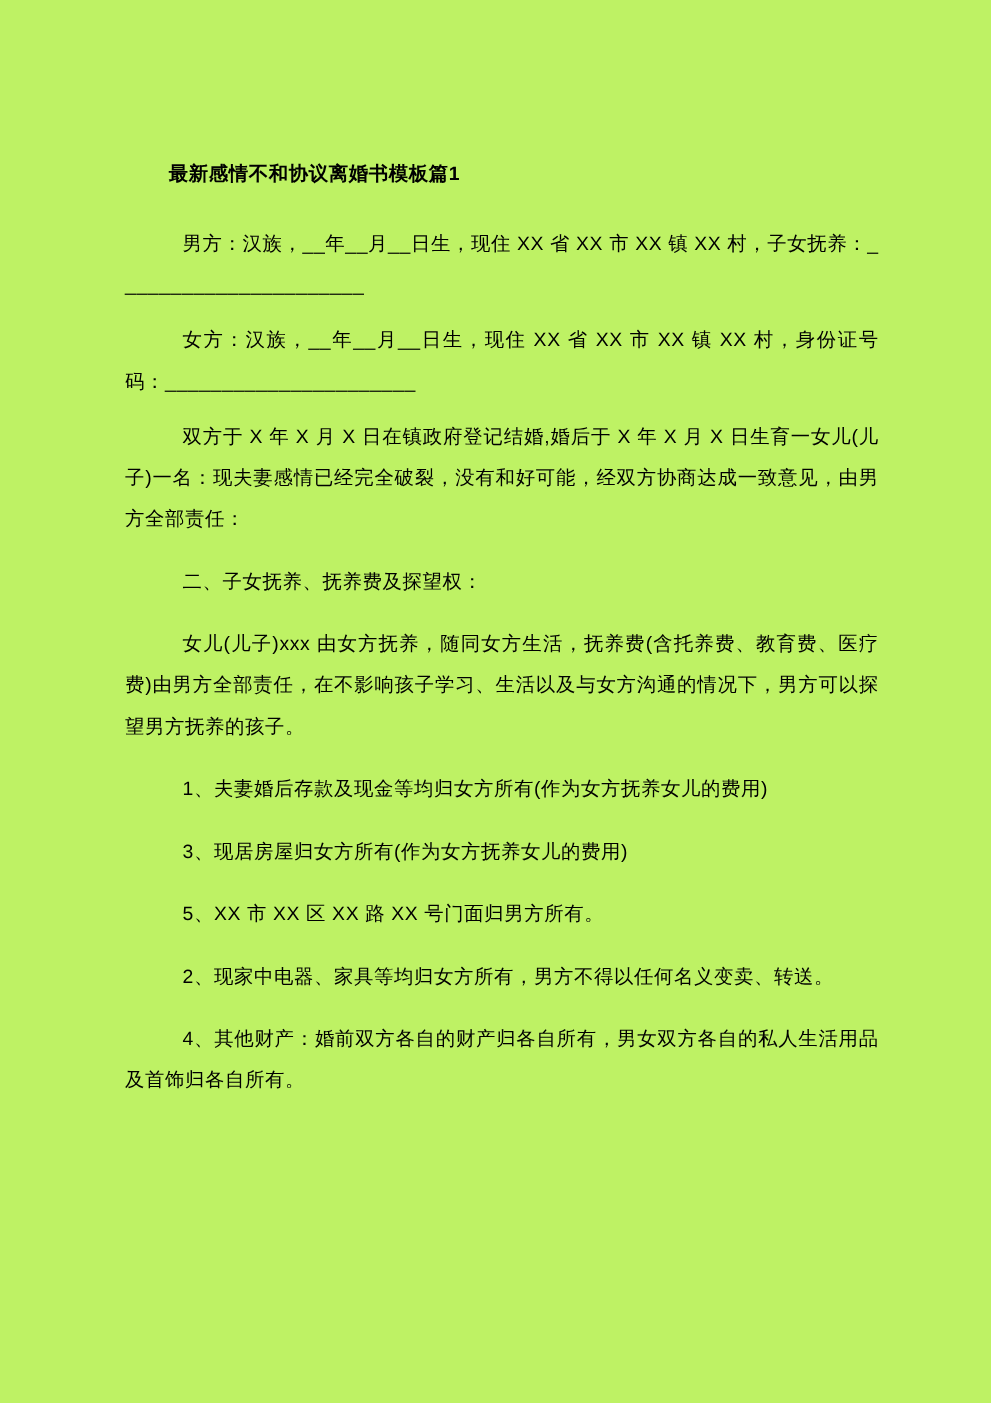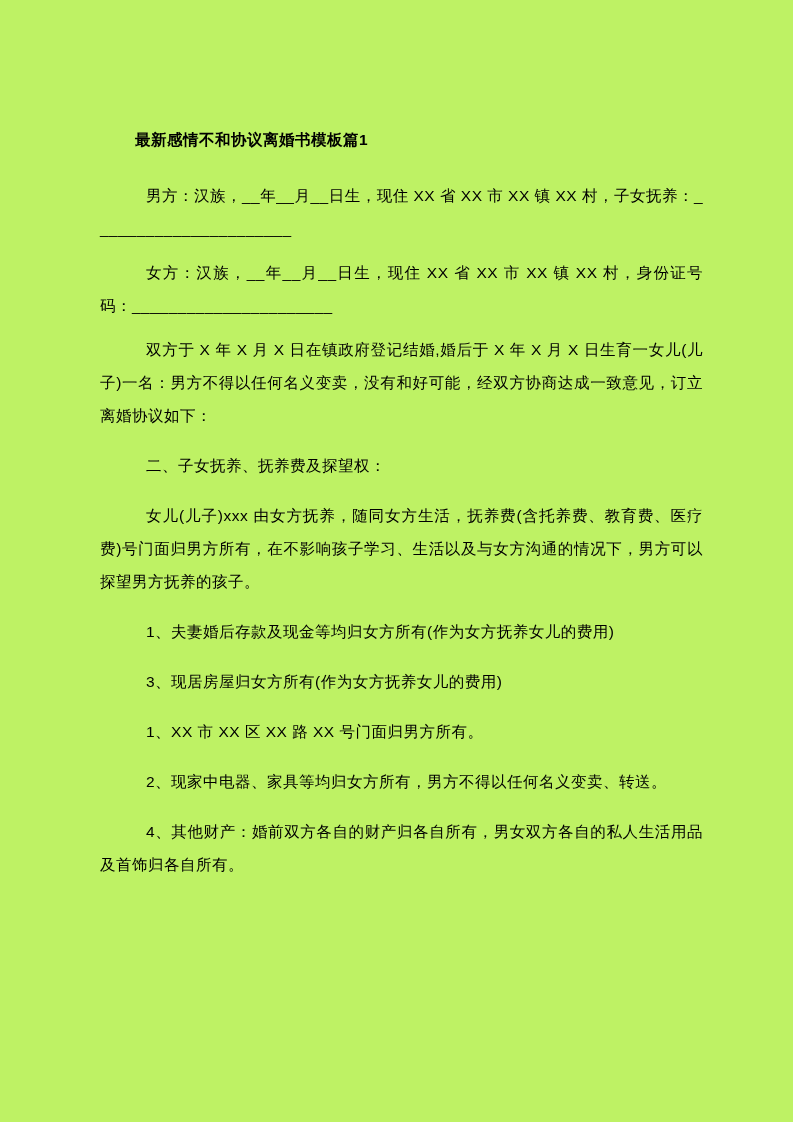--- a/index.html
+++ b/index.html
@@ -44,31 +44,31 @@
 <body>
 
 <main class="page">
 
   <p class="doc-title">最新感情不和协议离婚书模板篇1</p>
 
   <p class="para fillin">男方：汉族，__年__月__日生，现住 XX 省 XX 市 XX 镇 XX 村，子女抚养：______________________</p>
 
   <p class="para fillin">女方：汉族，__年__月__日生，现住 XX 省 XX 市 XX 镇 XX 村，身份证号码：______________________</p>
 
-  <p class="para">双方于 X 年 X 月 X 日在镇政府登记结婚,婚后于  X 年 X 月 X 日生育一女儿(儿子)一名：男方不得以任何名义变卖，没有和好可能，经双方协商达成一致意见，订立离婚协议如下：</p>
+  <p class="para">双方于 X 年 X 月 X 日在镇政府登记结婚,婚后于  X 年 X 月 X 日生育一女儿(儿子)一名：现夫妻感情已经完全破裂，没有和好可能，经双方协商达成一致意见，由男方全部责任：</p>
 
 
   <p class="para">二、子女抚养、抚养费及探望权：</p>
 
-  <p class="para">女儿(儿子)xxx 由女方抚养，随同女方生活，抚养费(含托养费、教育费、医疗费)号门面归男方所有，在不影响孩子学习、生活以及与女方沟通的情况下，男方可以探望男方抚养的孩子。</p>
+  <p class="para">女儿(儿子)xxx 由女方抚养，随同女方生活，抚养费(含托养费、教育费、医疗费)由男方全部责任，在不影响孩子学习、生活以及与女方沟通的情况下，男方可以探望男方抚养的孩子。</p>
 
 
   <p class="para">1、夫妻婚后存款及现金等均归女方所有(作为女方抚养女儿的费用)</p>
 
   <p class="para">3、现居房屋归女方所有(作为女方抚养女儿的费用)</p>
 
-  <p class="para">1、XX 市 XX 区 XX 路 XX 号门面归男方所有。</p>
+  <p class="para">5、XX 市 XX 区 XX 路 XX 号门面归男方所有。</p>
 
   <p class="para">2、现家中电器、家具等均归女方所有，男方不得以任何名义变卖、转送。</p>
 
   <p class="para">4、其他财产：婚前双方各自的财产归各自所有，男女双方各自的私人生活用品及首饰归各自所有。</p>
 
 </main>
 
 </body></html>

